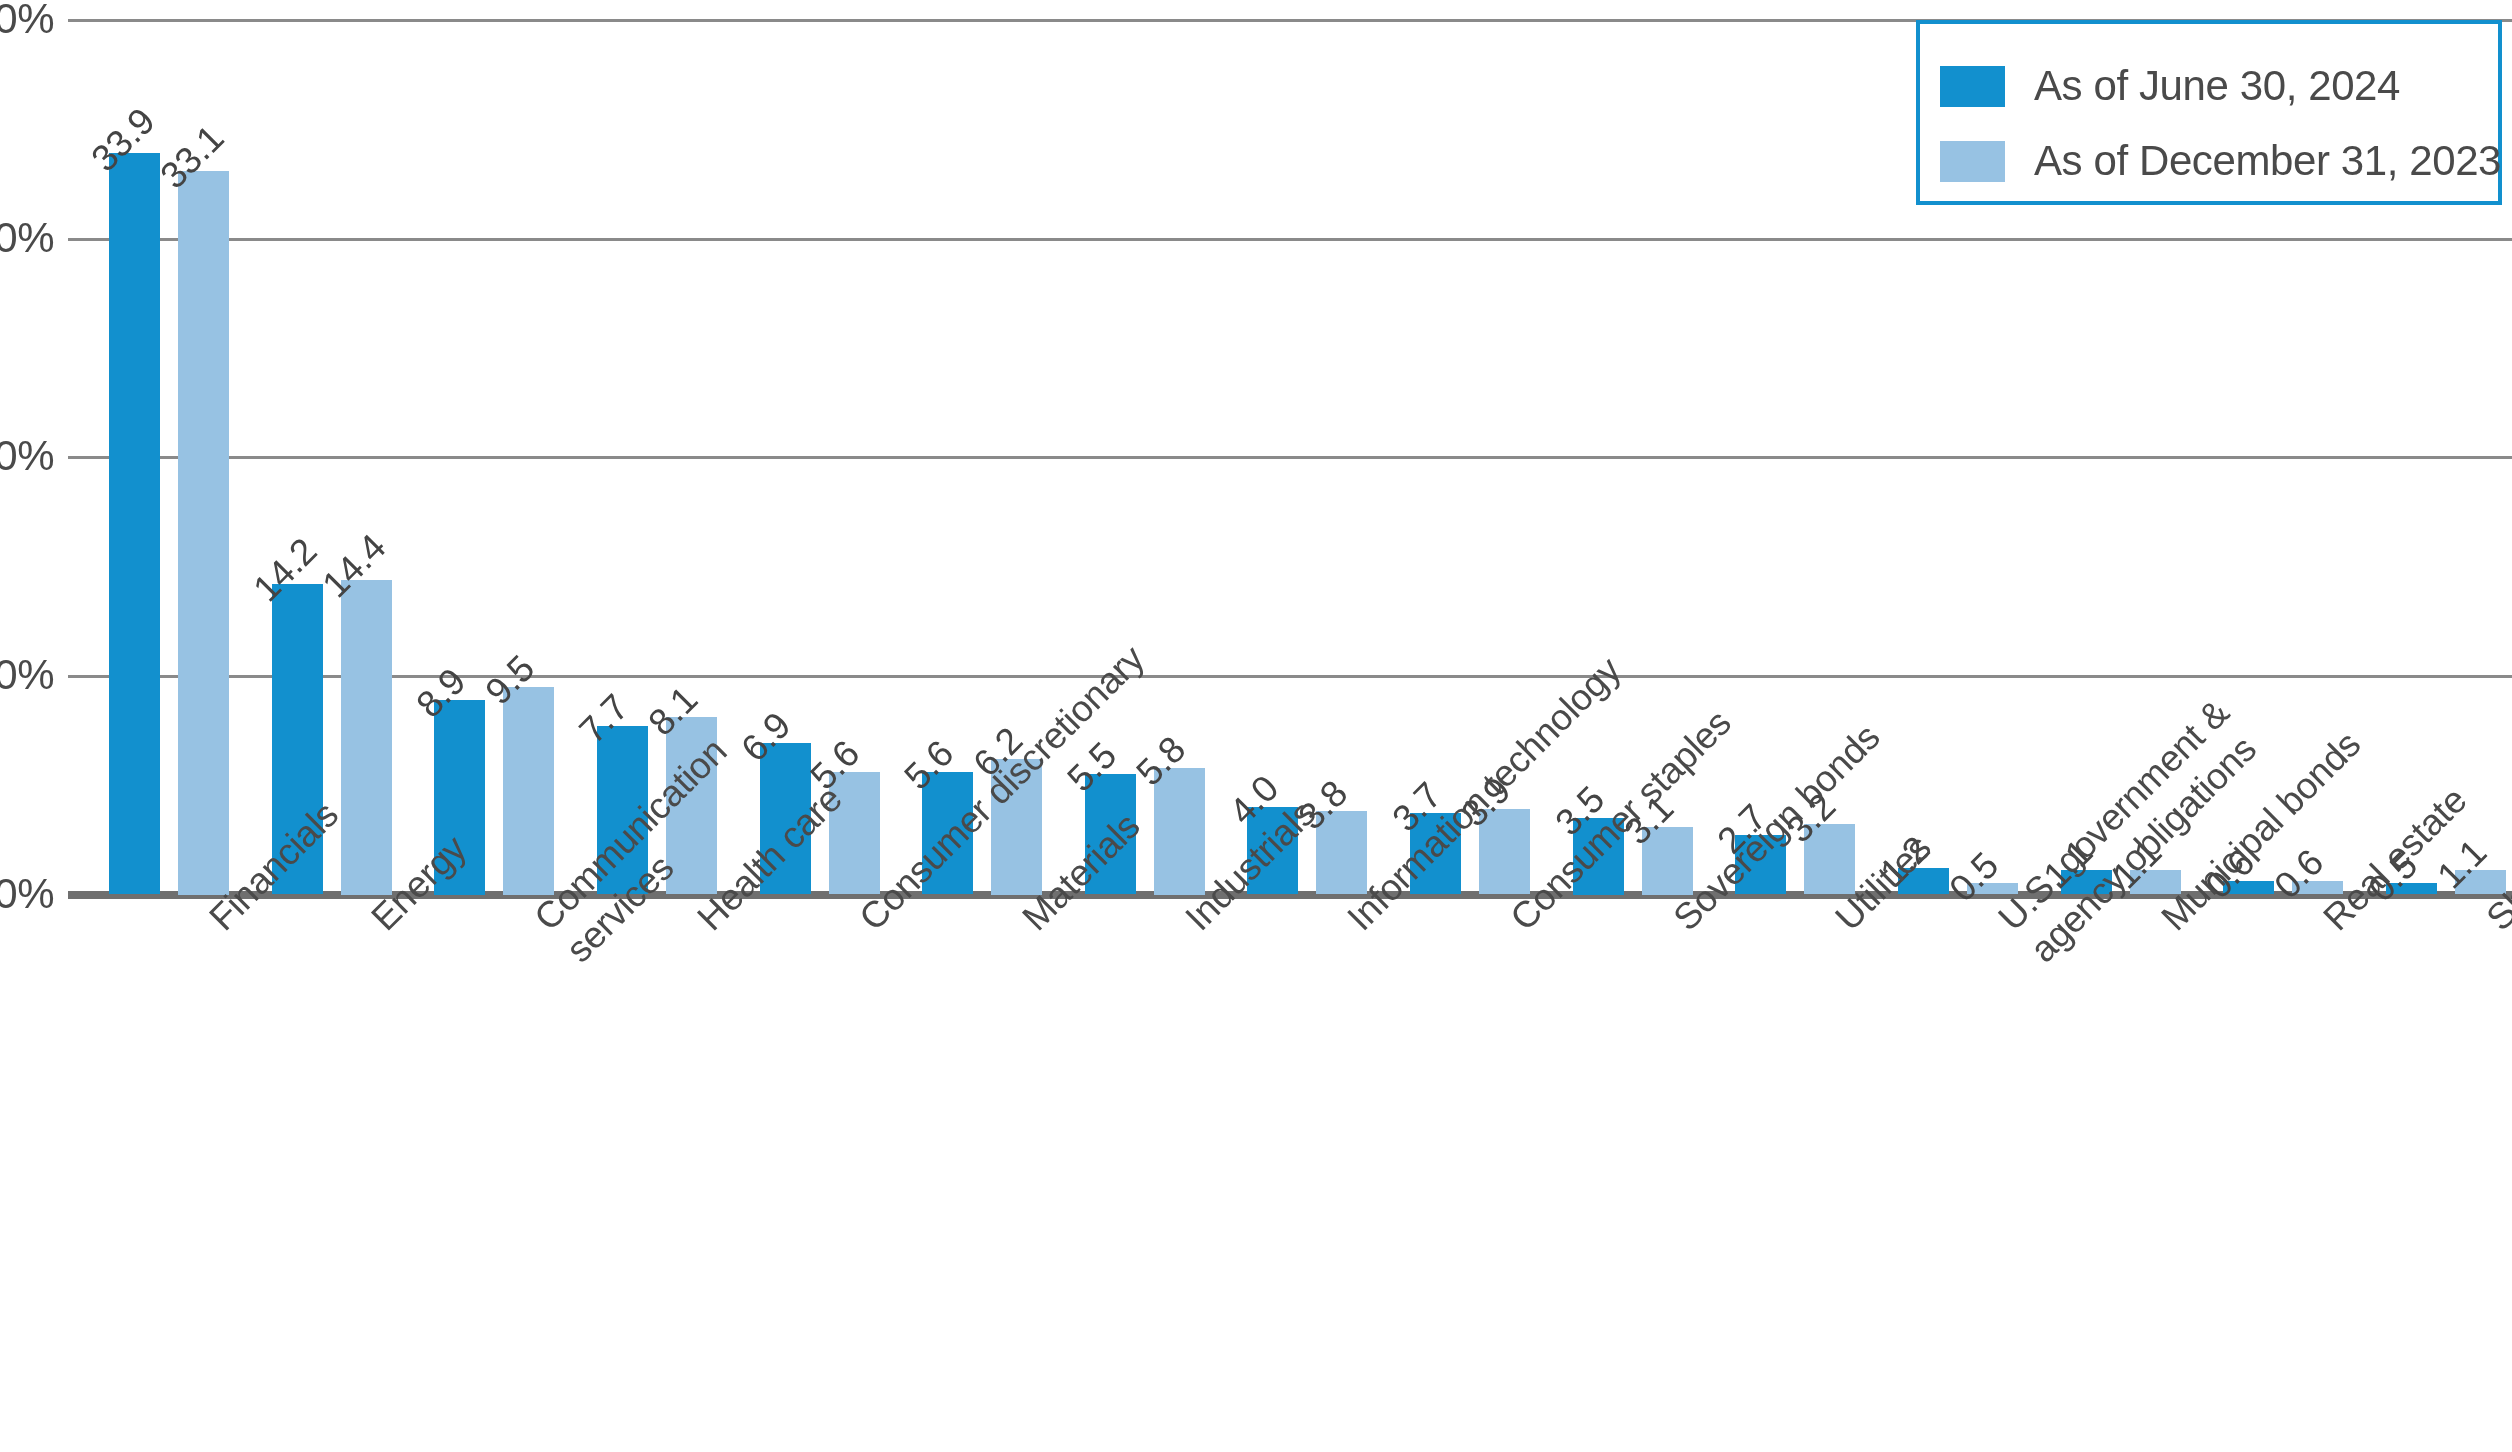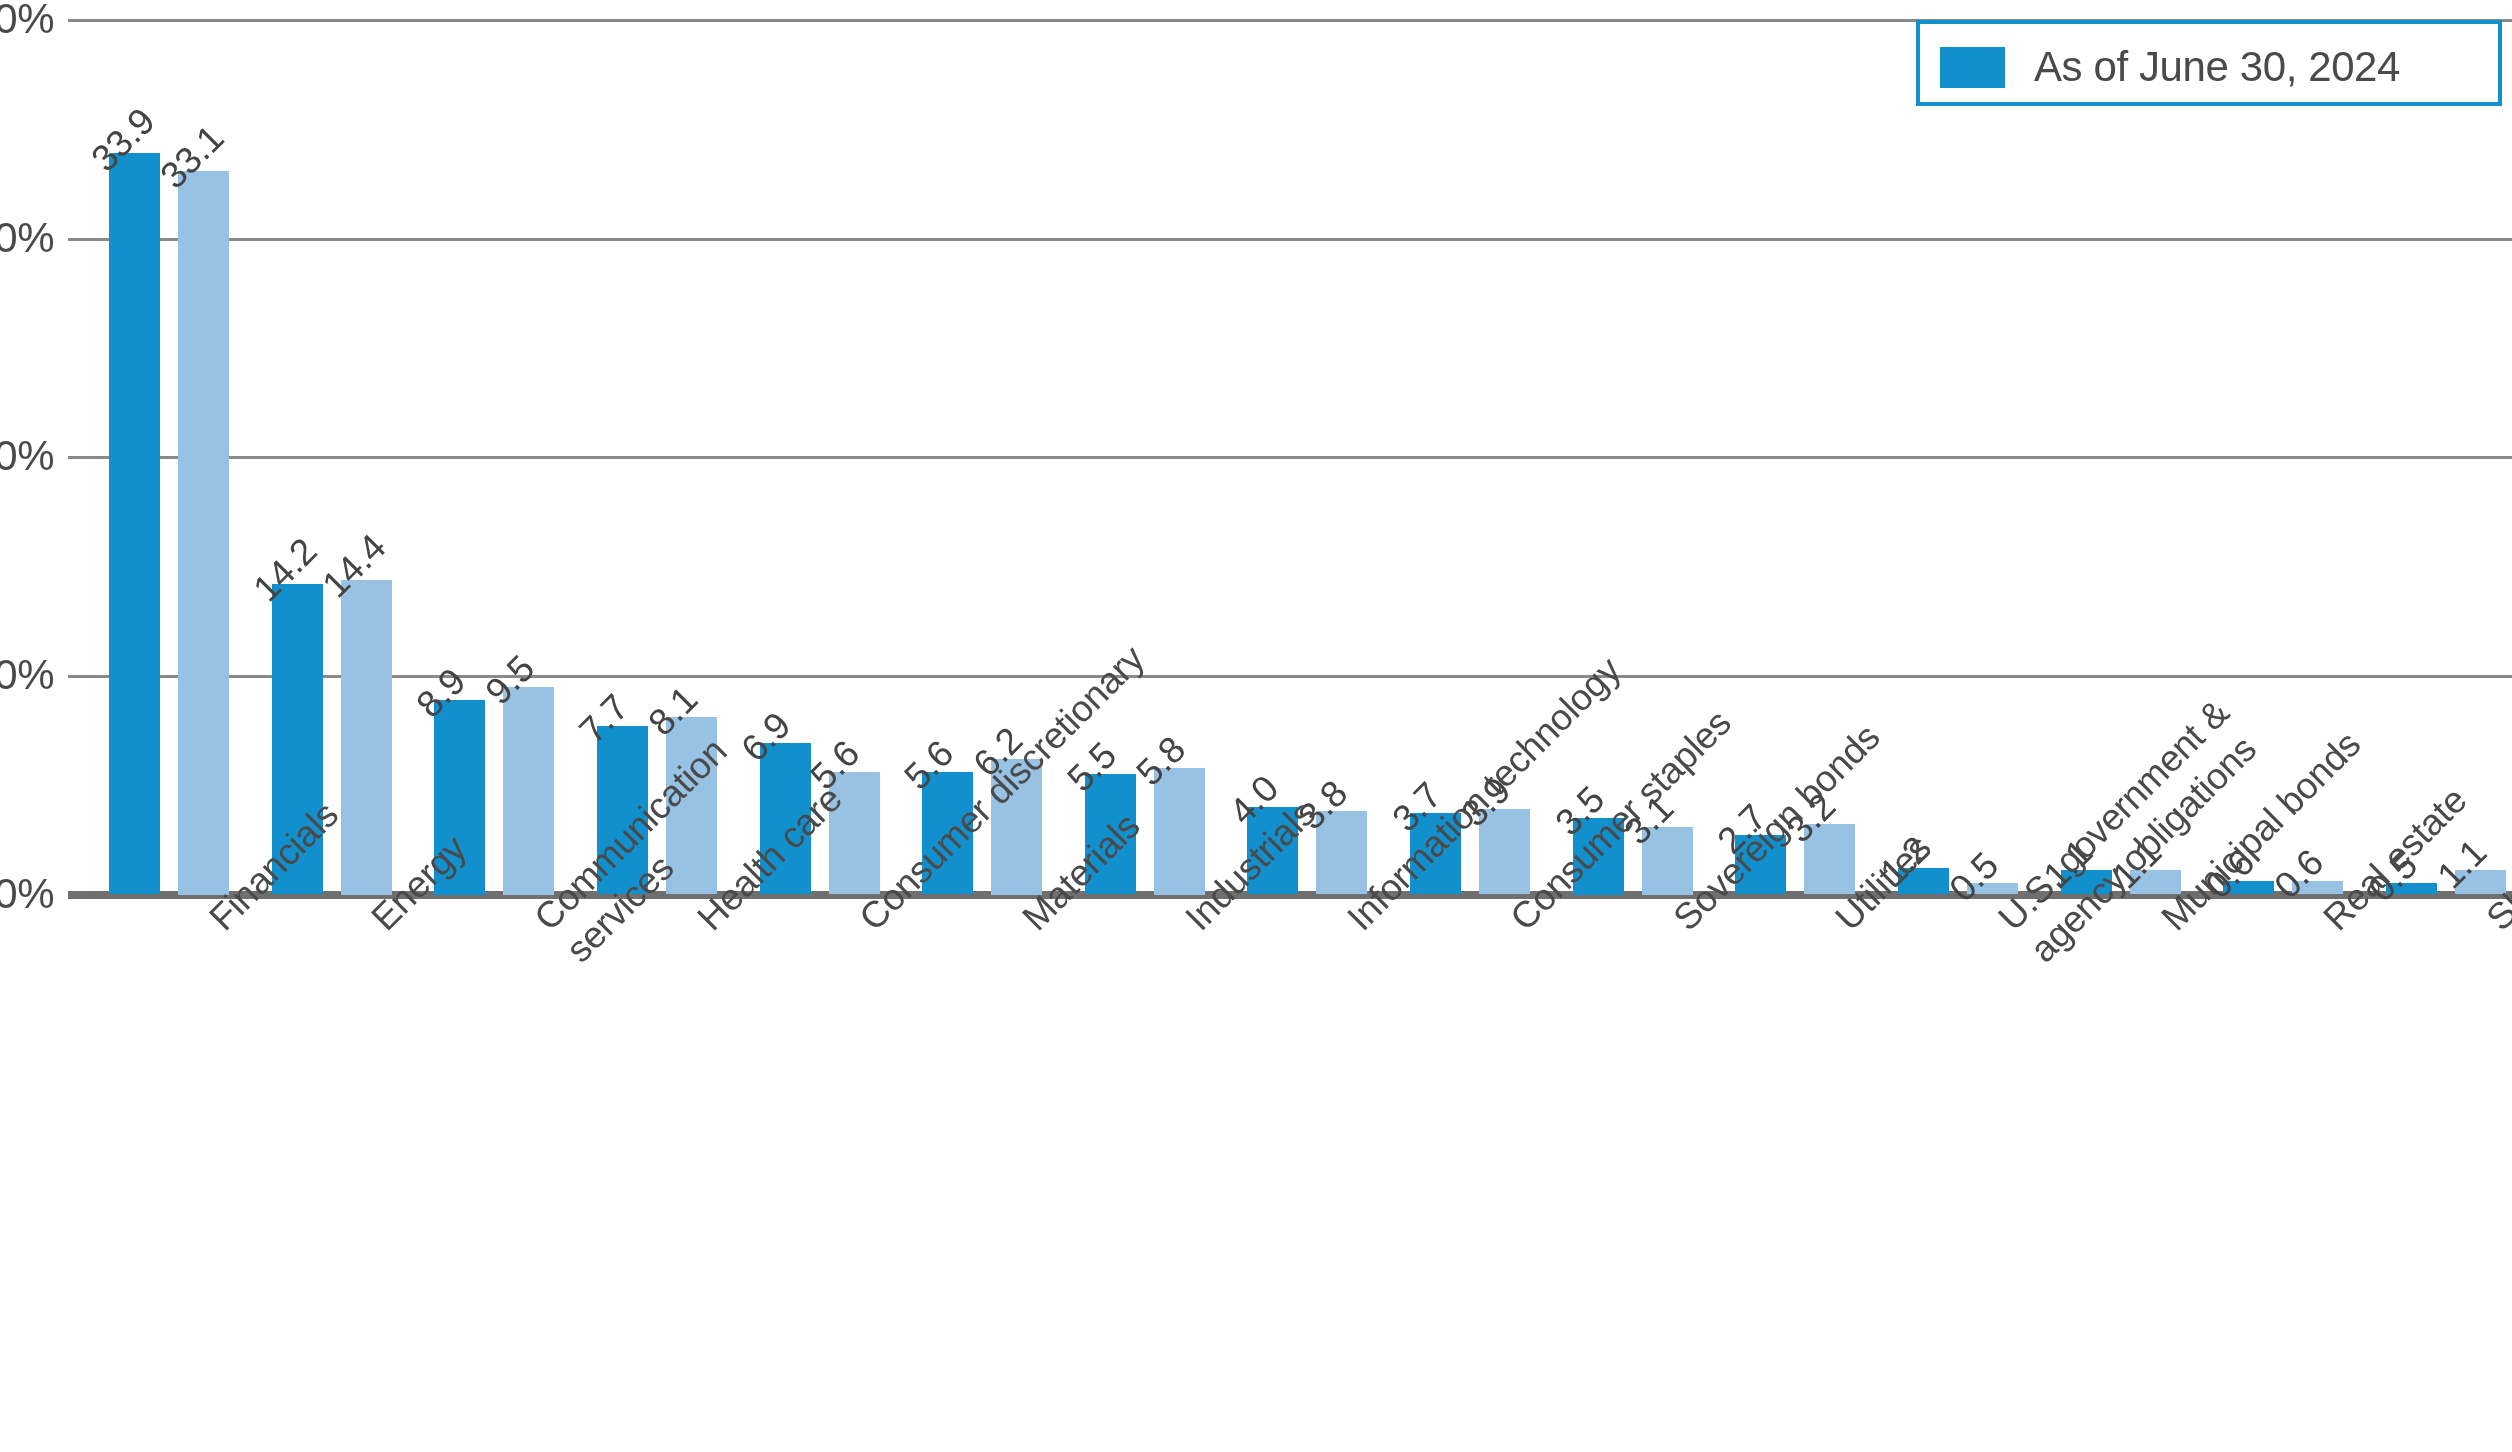--- a/index.html
+++ b/index.html
@@ -117,22 +117,23 @@
     left: 1916px;
     top: 20px;
     border: 4.5px solid #1290ce;
     background: #ffffff;
     padding: 12.7px 20px 14.5px 20px;
     box-sizing: border-box;
     width: 586px;
   }
   .legend-row {
     display: flex;
-    align-items: flex-end;
+    align-items: center;
     height: 51px;
+    margin-top: 24px;
   }
   .legend-swatch {
     width: 65px;
     height: 41px;
     flex: 0 0 auto;
   }
   .legend-swatch.s0 { background: #1290ce; }
   .legend-swatch.s1 { background: #97c2e3; }
   .legend-label {
     margin-left: 29px;
@@ -277,16 +278,20 @@
       <div class="xlabel" style="left: 2477px; width: 0px;">
         <span class="ln">Short-term investments</span>
       </div>
     </div>
 
   <div class="legend" id="legend">
     <div class="legend-row">
       <span class="legend-swatch s0"></span>
       <span class="legend-label">As of June 30, 2024</span>
     </div>
+    <div class="legend-row">
+      <span class="legend-swatch s1"></span>
+      <span class="legend-label">As of December 31, 2023</span>
+    </div>
   </div>
 
 </div>
 
 
 </body></html>

